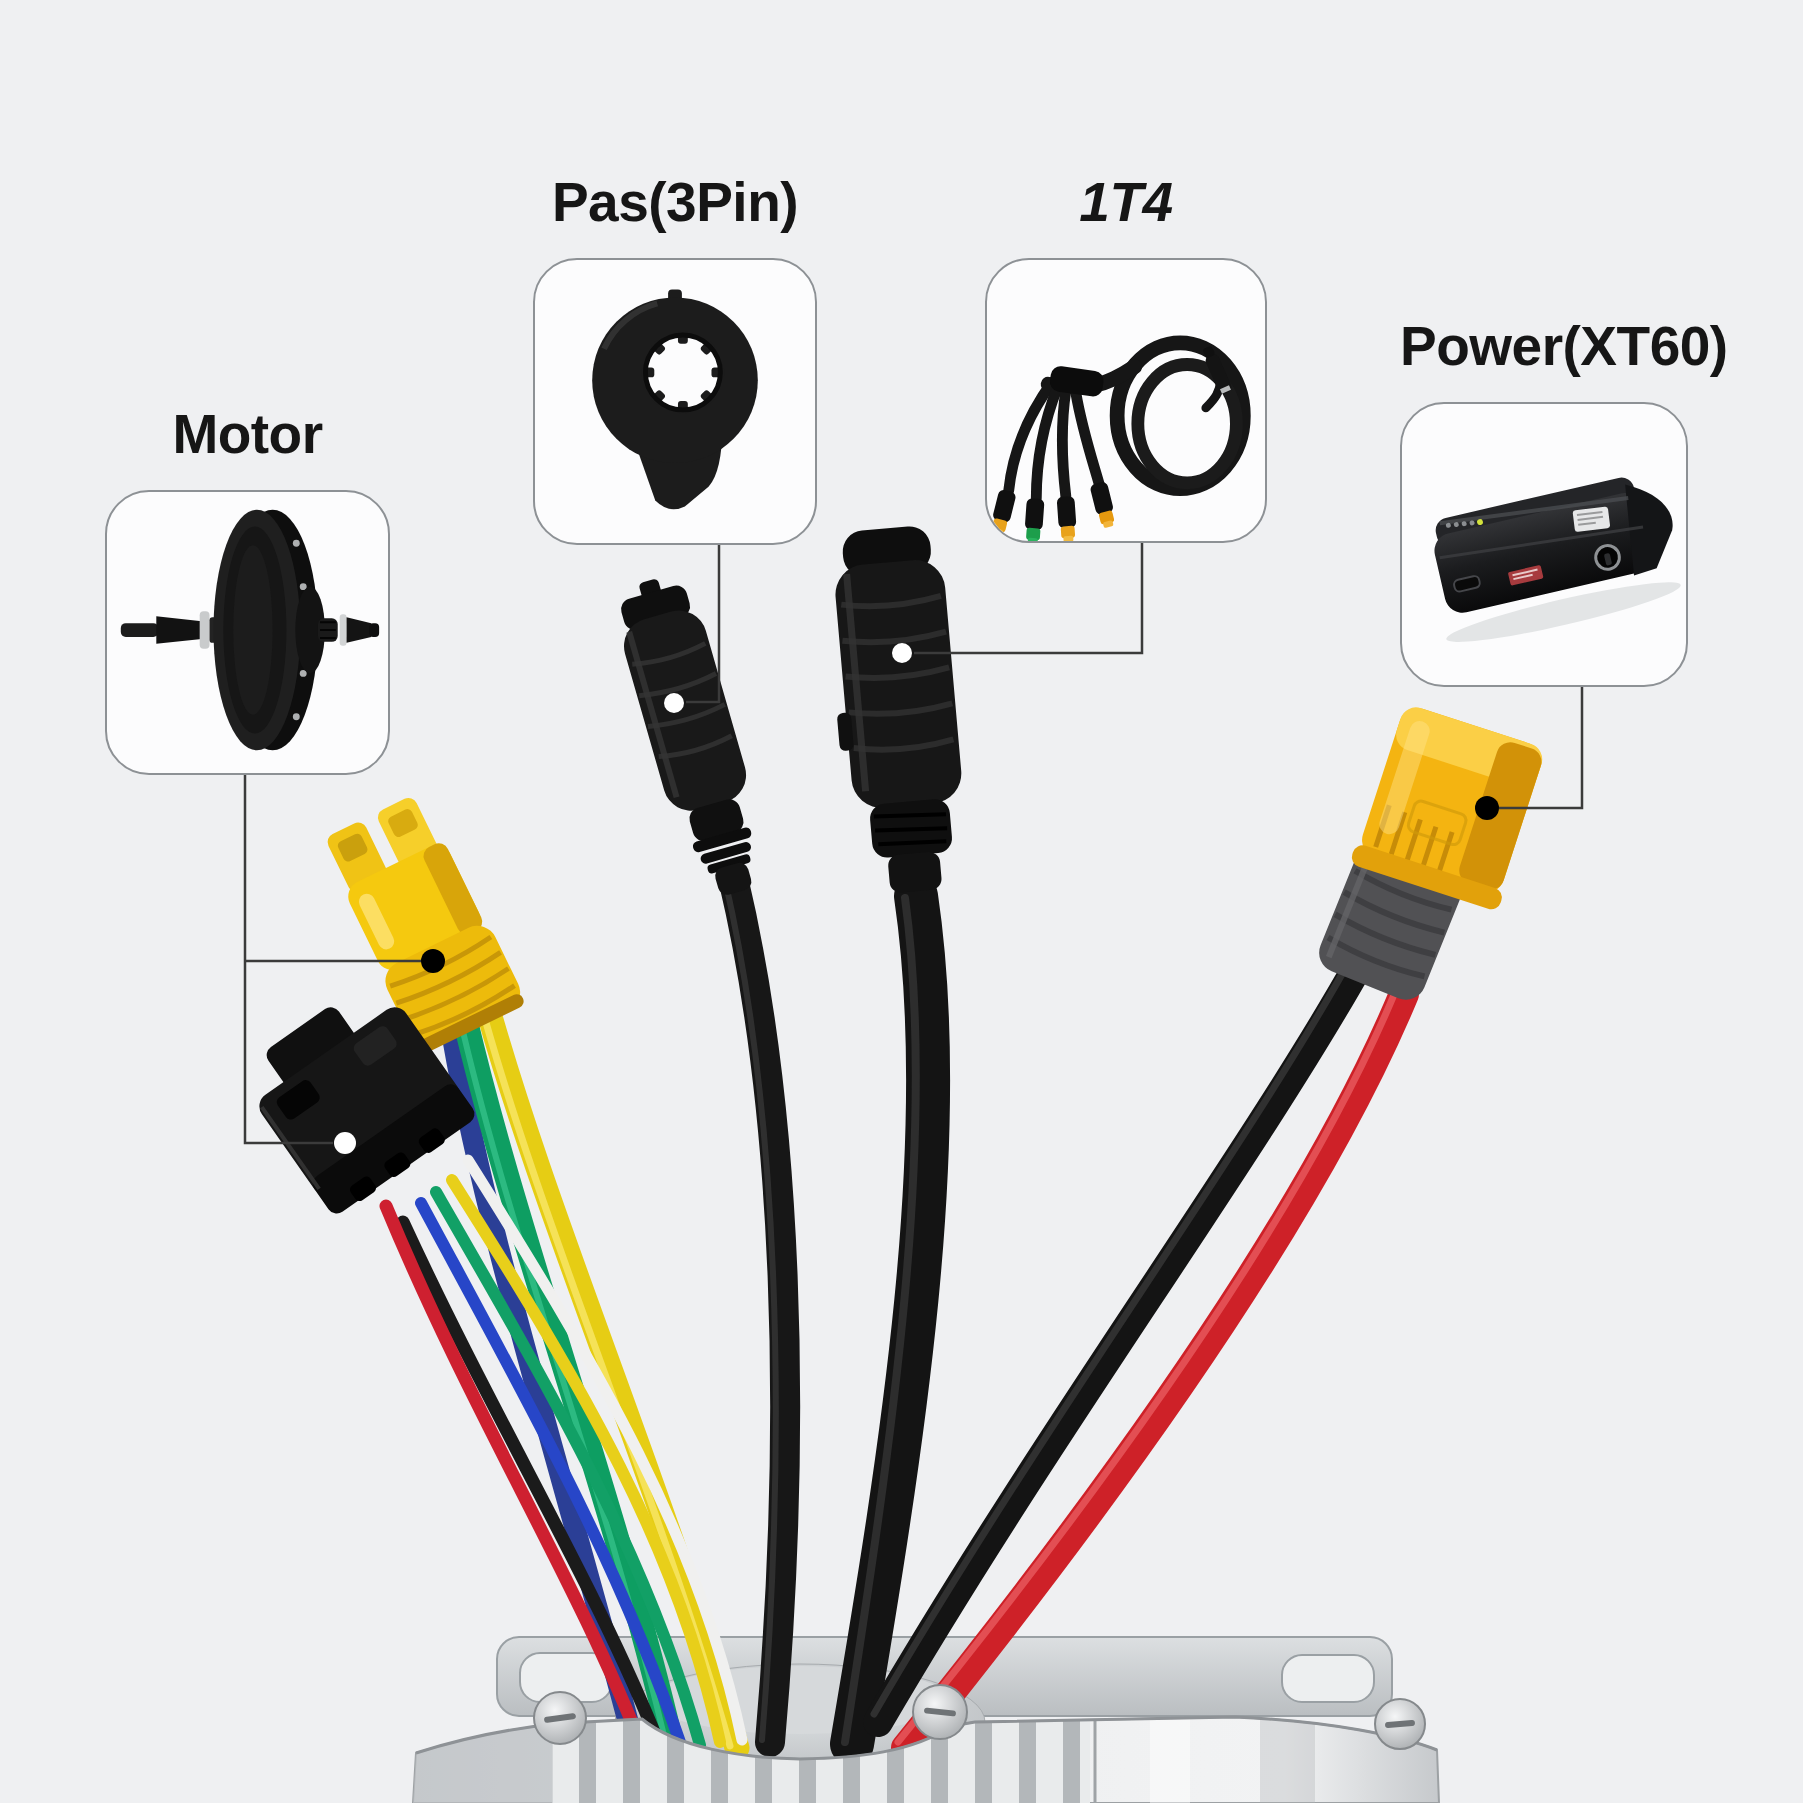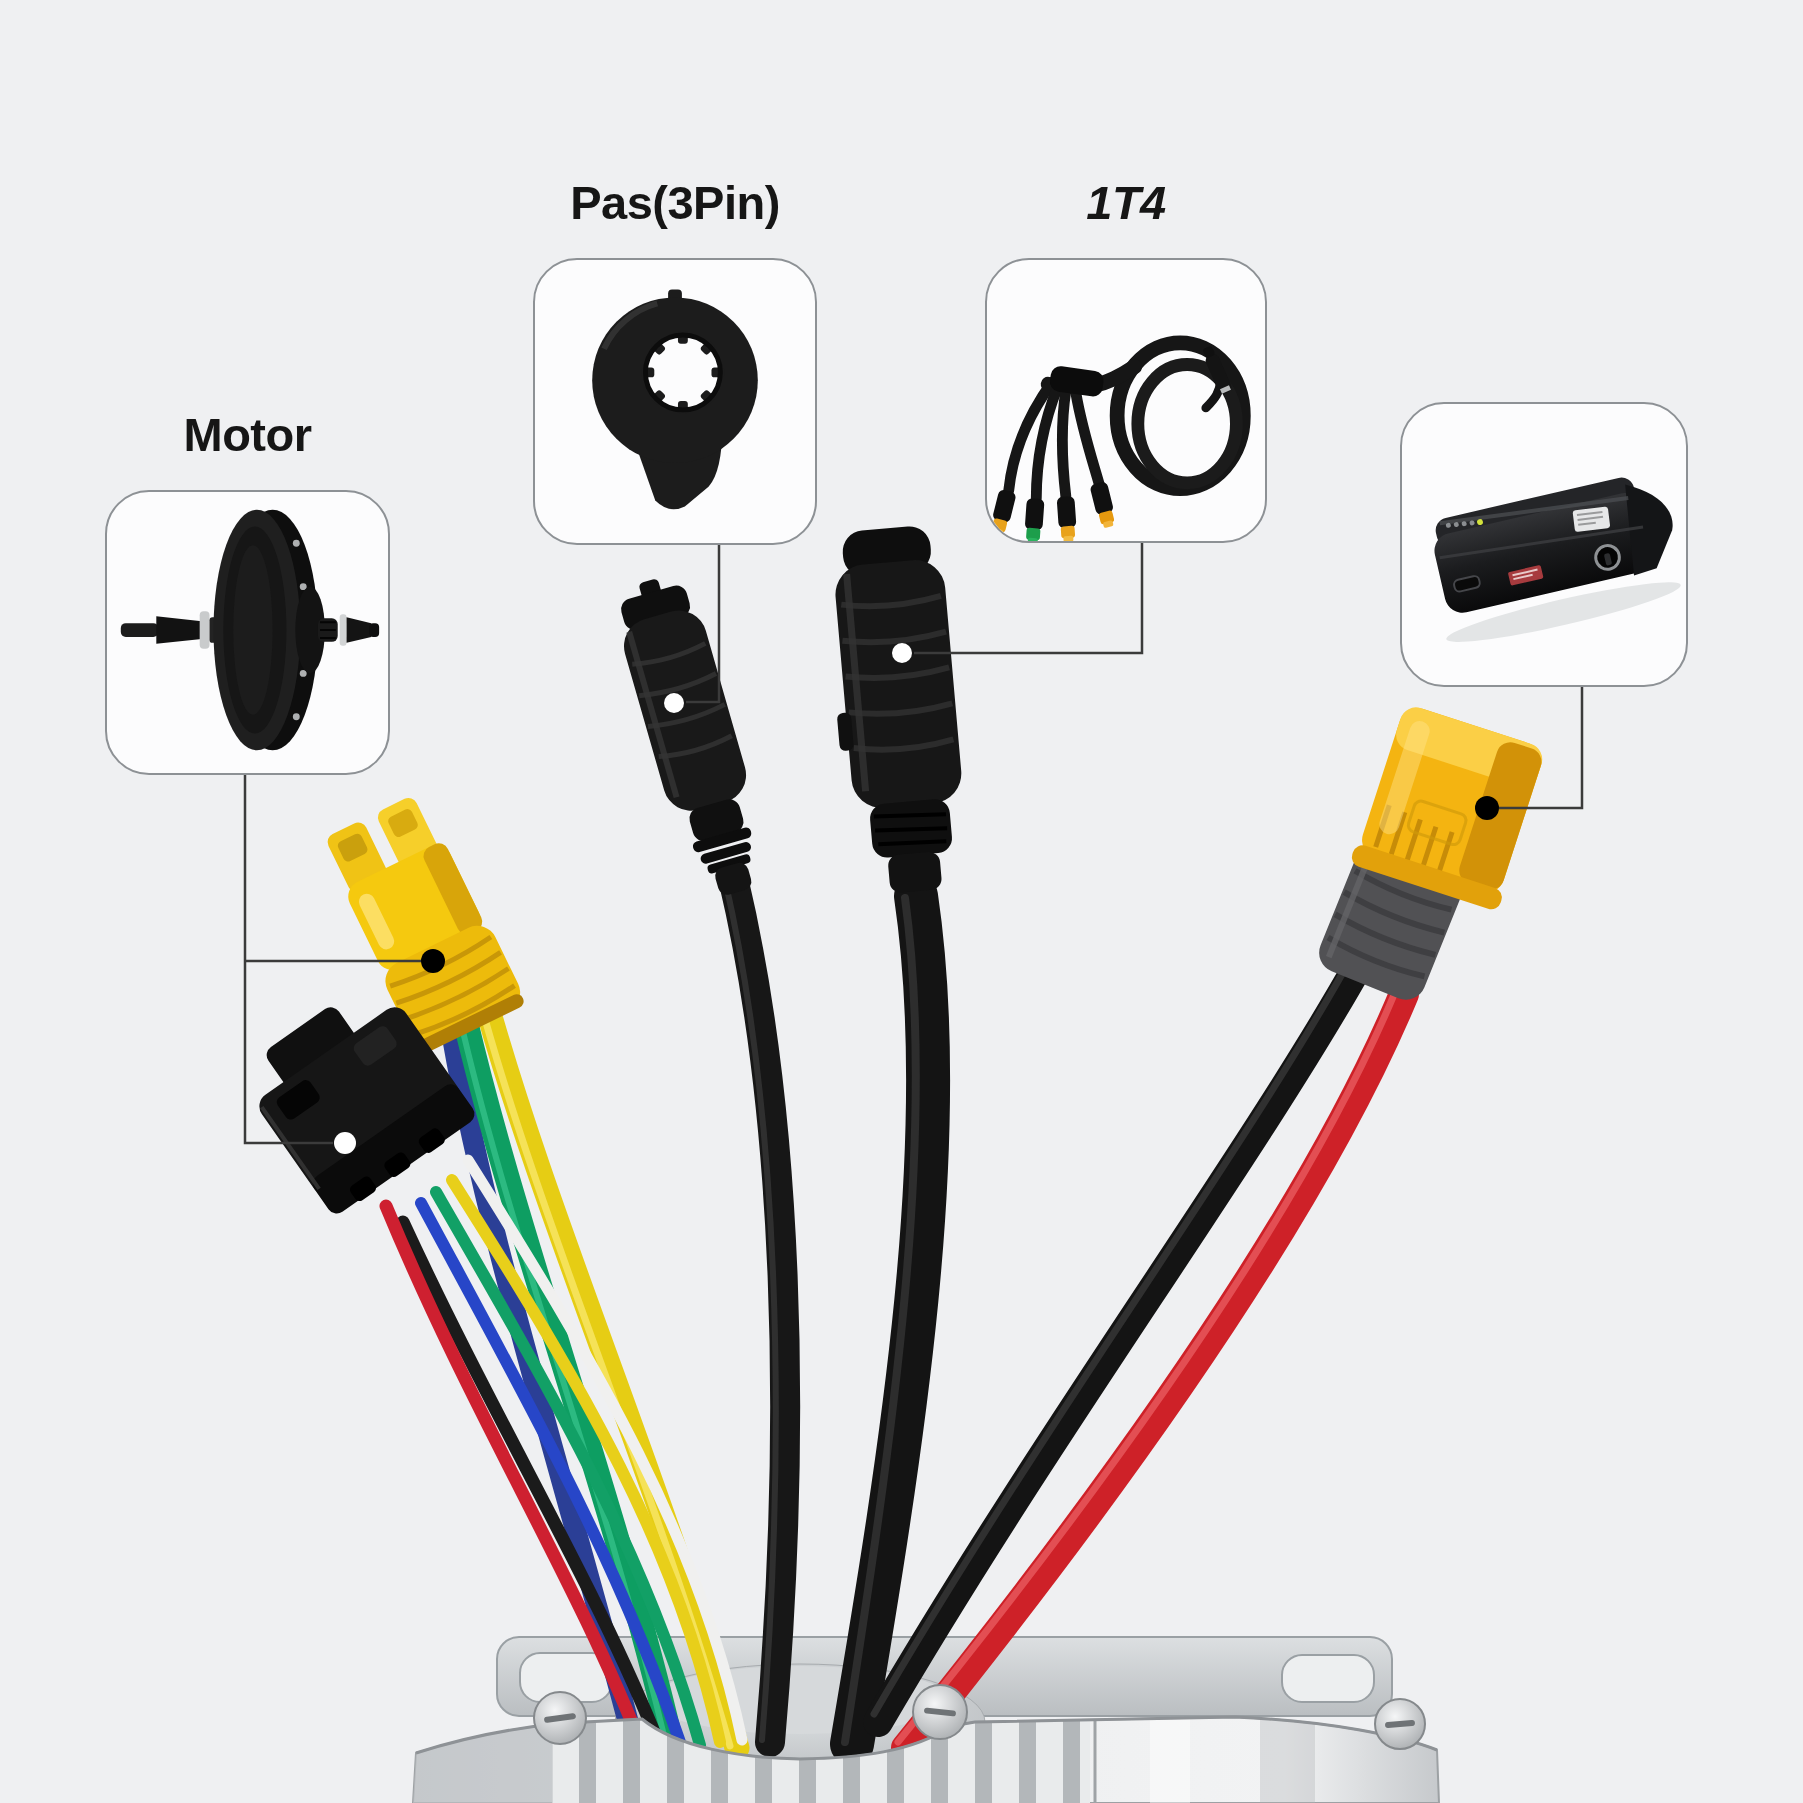--- a/index.html
+++ b/index.html
@@ -1,19 +1,19 @@
 <!DOCTYPE html>
 <html><head>
 <meta charset="utf-8">
 <style>
   html,body{margin:0;padding:0;background:#eff0f2;}
   .stage{position:relative;width:1803px;height:1803px;background:#eff0f2;overflow:hidden;
          font-family:"Liberation Sans",sans-serif;}
   .main-art{position:absolute;left:0;top:0;}
-  .callout-label{position:absolute;font-size:47px;line-height:47px;font-weight:700;color:#161616;
+  .callout-label{position:absolute;font-size:55px;line-height:47px;font-weight:700;color:#161616;
                  text-align:center;letter-spacing:-0.5px;}
   .callout-box{position:absolute;background:#fcfcfd;border:2px solid #8d9195;border-radius:44px;
                box-sizing:border-box;overflow:hidden;}
   .callout-box svg{display:block;width:100%;height:100%;}
 </style>
 </head>
 <body>
 
 <div class="stage">
 
@@ -206,20 +206,21 @@
       <circle cx="345" cy="1143" r="11" fill="#ffffff"></circle>
       <circle cx="674" cy="703" r="10" fill="#ffffff"></circle>
       <circle cx="902" cy="653" r="10" fill="#ffffff"></circle>
       <circle cx="1487" cy="808" r="12" fill="#000000"></circle>
     </g>
   </svg>
 
   <div class="callout-label" style="left:105px;top:411px;width:285px;">Motor</div>
   <div class="callout-label" style="left:533px;top:179px;width:284px;">Pas(3Pin)</div>
   <div class="callout-label" style="left:985px;top:179px;width:282px;font-style:italic;">1T4</div>
+  <div class="callout-label" style="left:1400px;top:323px;width:288px;">Power(XT60)</div>
 
   <div class="callout-box" style="left:105px;top:490px;width:285px;height:285px;">
     <svg viewBox="0 0 285 285">
       <rect x="14" y="133" width="38" height="14" rx="5" fill="#1c1c1c"></rect>
       <polygon points="50,126 96,131 96,149 50,154" fill="#121212"></polygon>
       <rect x="94" y="121" width="10" height="38" rx="4" fill="#c9cbcc"></rect>
       <rect x="104" y="127" width="12" height="26" rx="3" fill="#232323"></rect>
       <ellipse cx="168" cy="140" rx="46" ry="122" fill="#0e0e0e"></ellipse>
       <ellipse cx="152" cy="140" rx="44" ry="122" fill="#1f1f1f"></ellipse>
       <ellipse cx="150" cy="140" rx="32" ry="105" fill="#161616"></ellipse>

